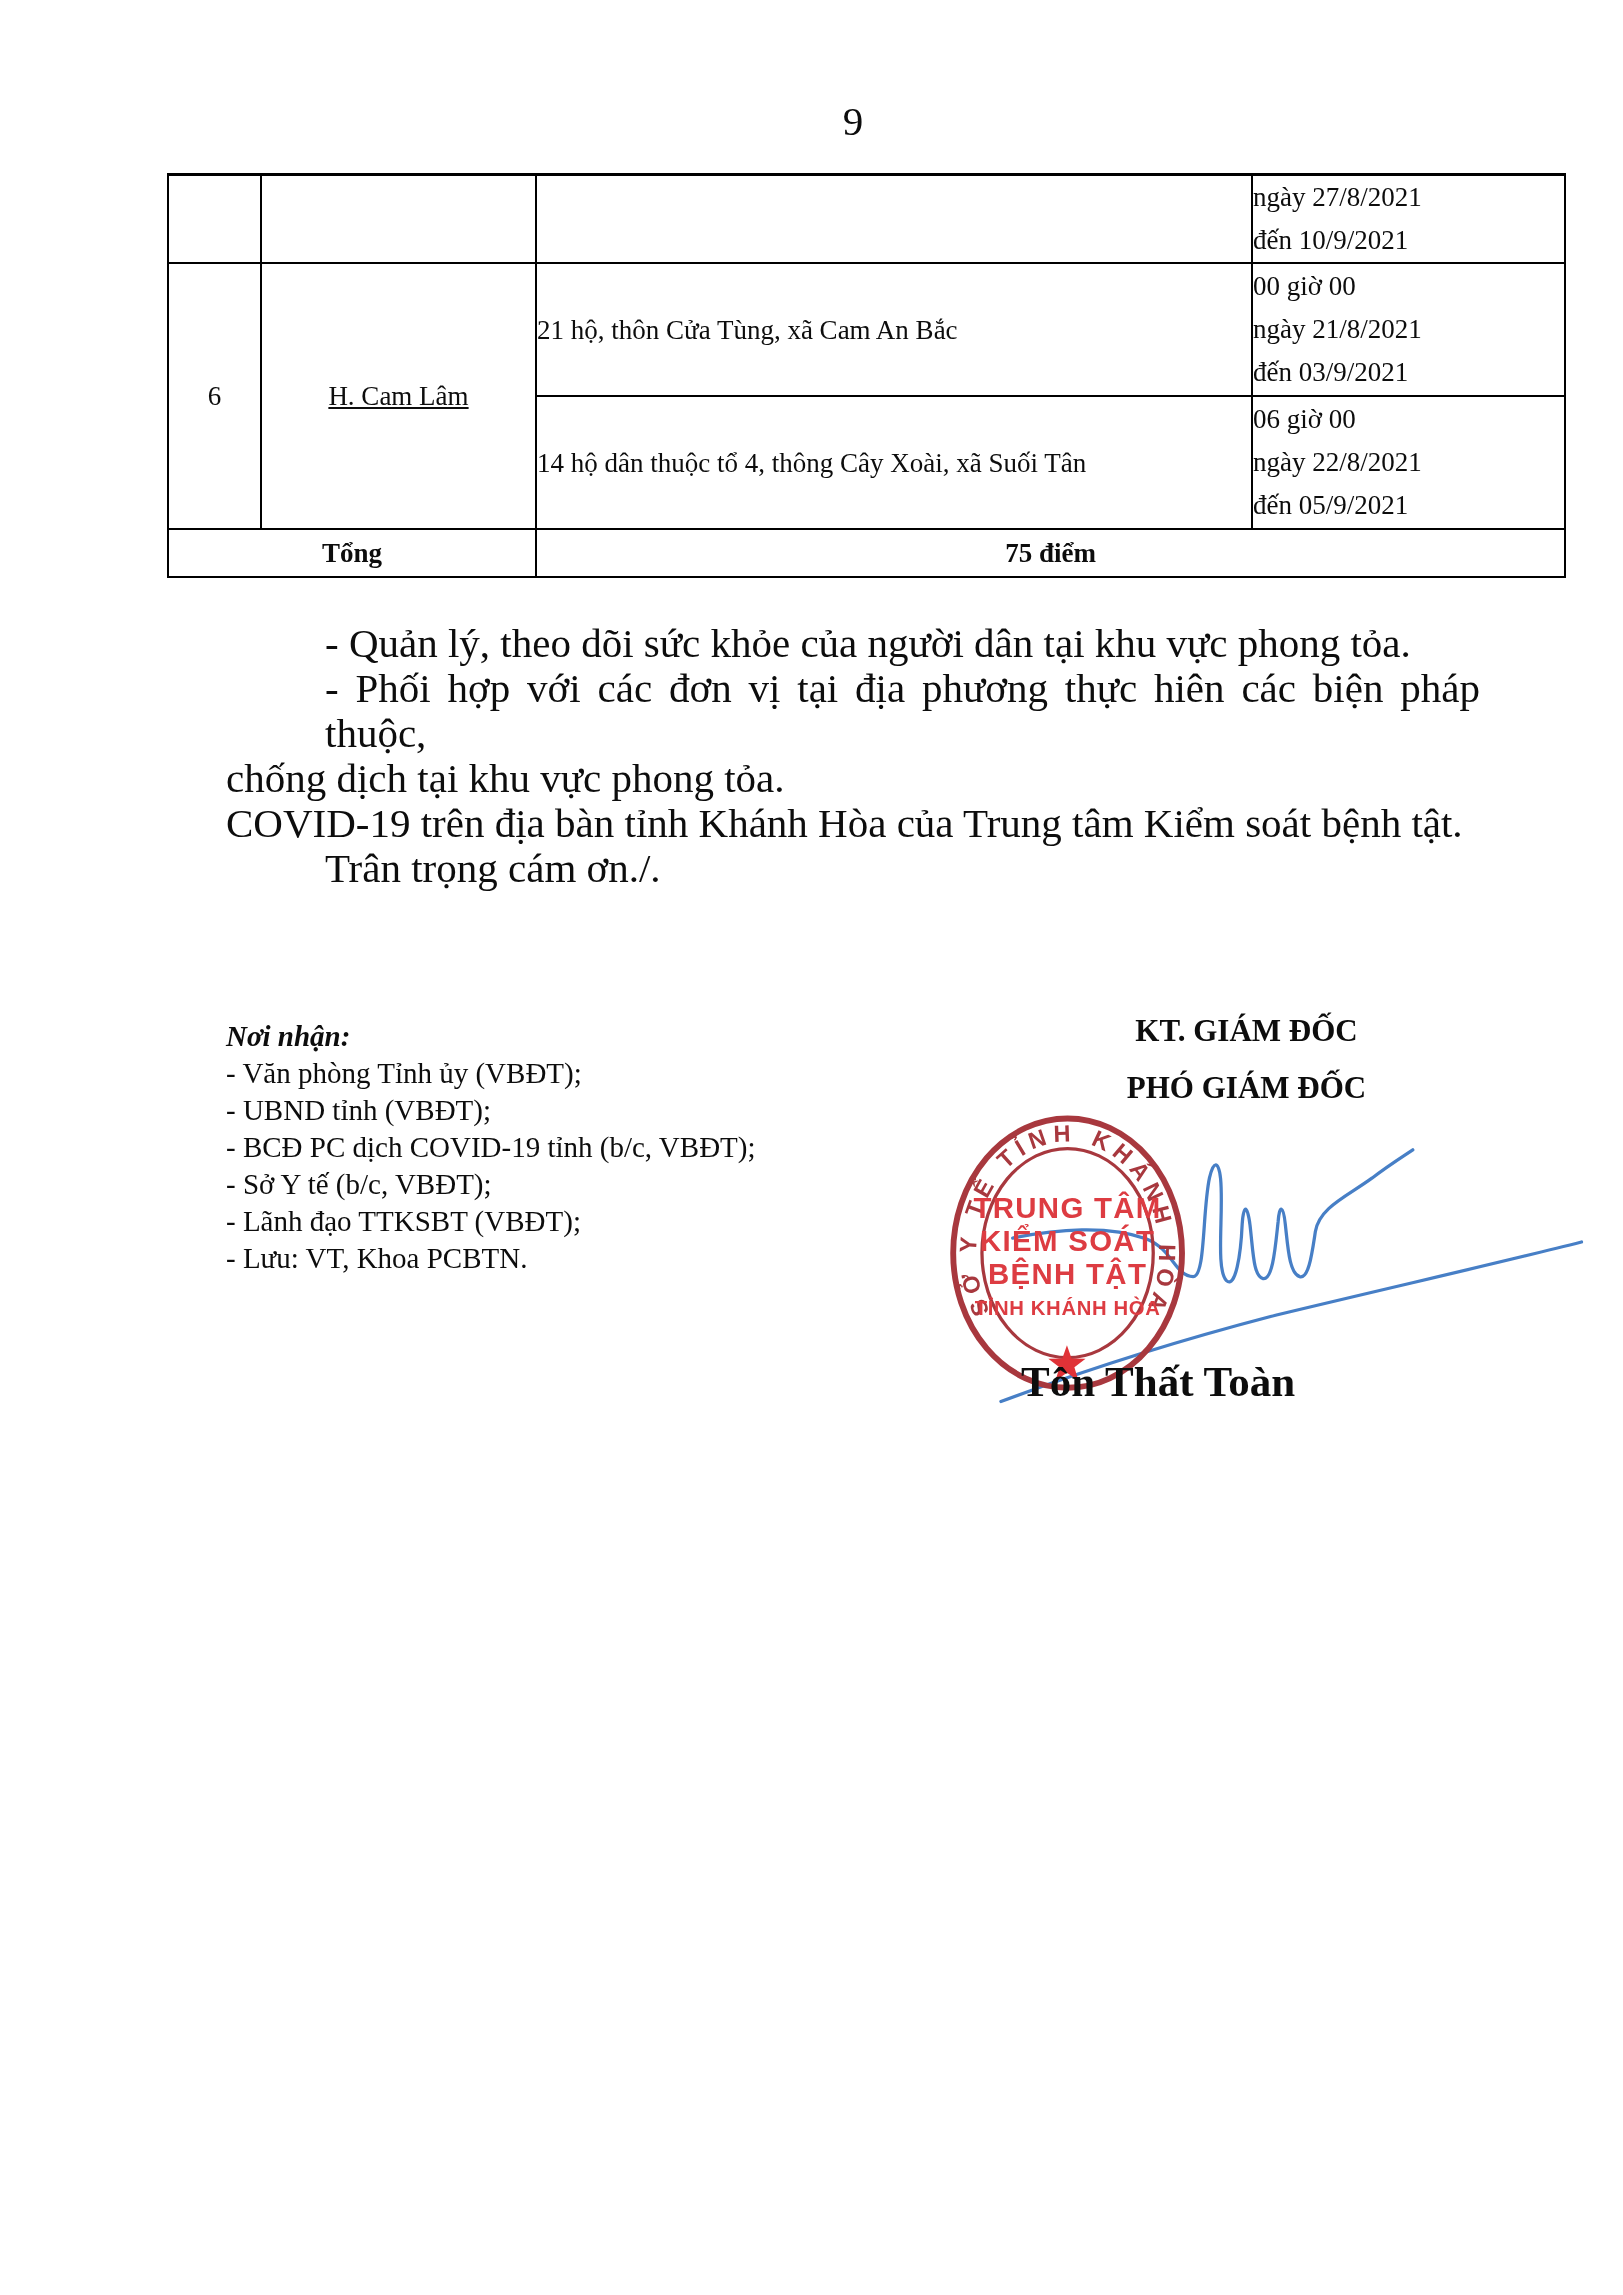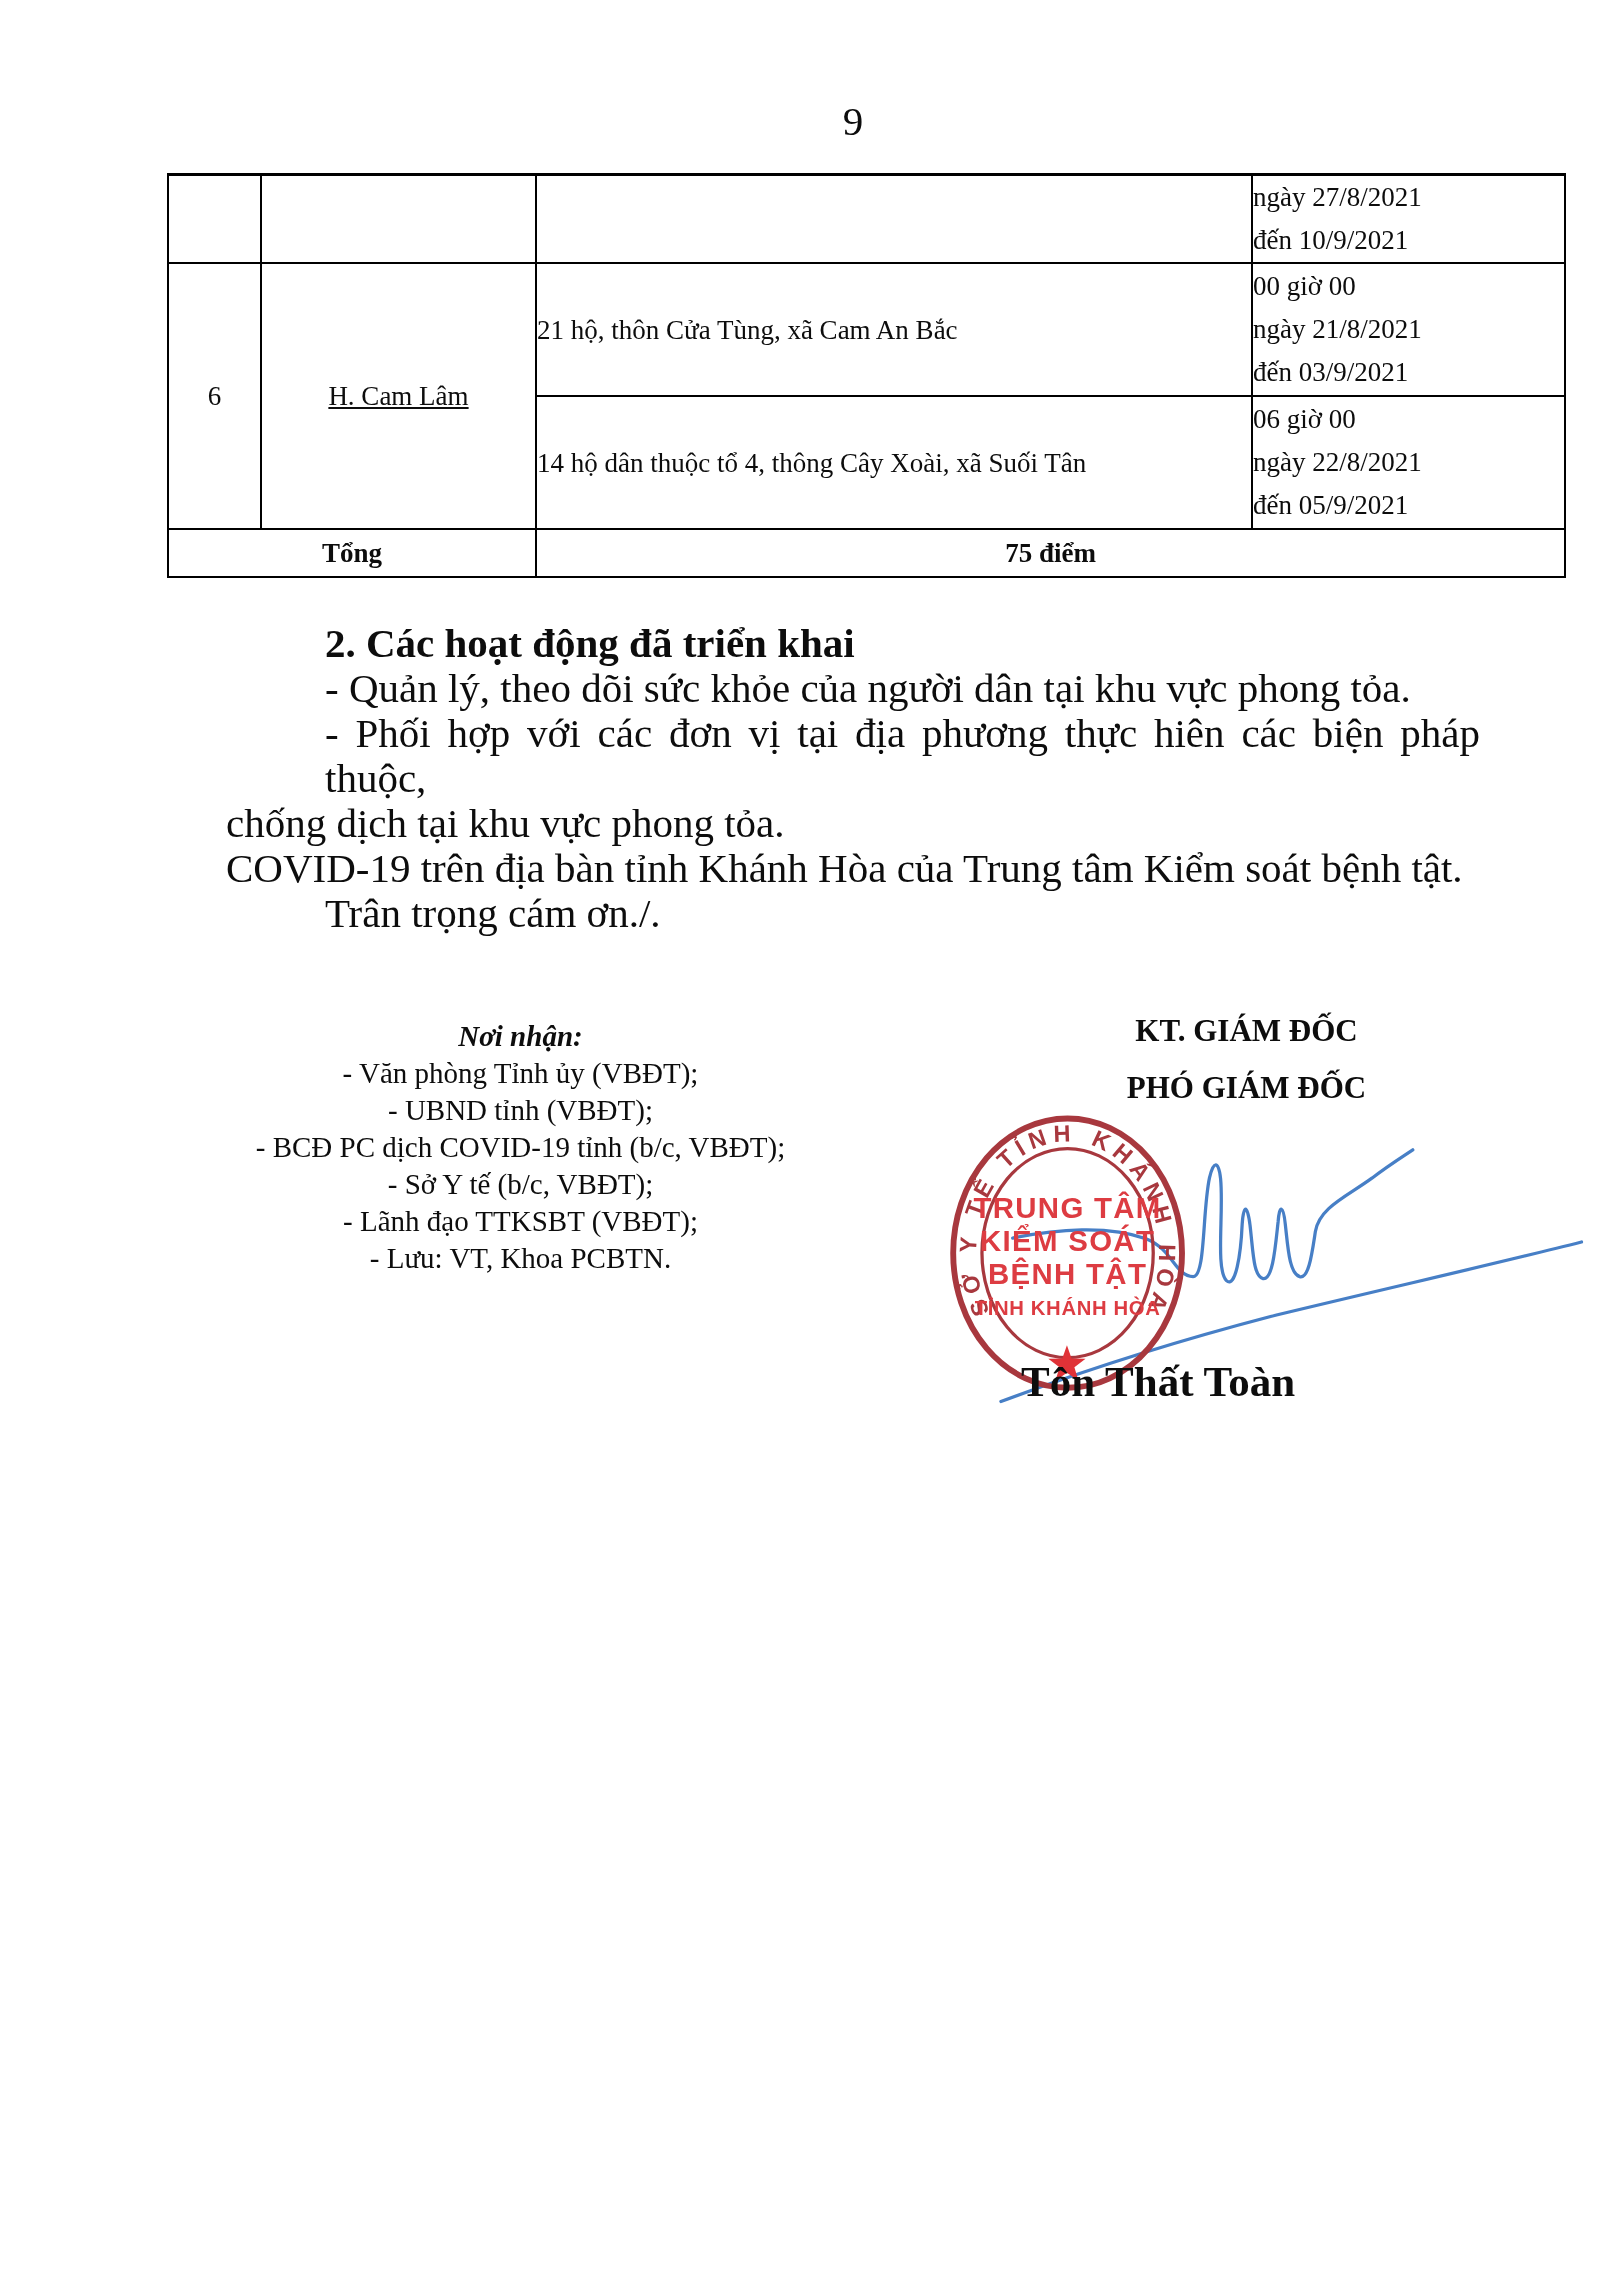--- a/index.html
+++ b/index.html
@@ -42,21 +42,21 @@
   .indent{padding-left:99px;}
   .stretch{
     white-space:normal;
     text-align:justify;
     text-align-last:justify;
   }
   .bold{font-weight:bold;}
   
   .recipients{
     position:absolute;left:226px;top:1018px;width:589px;
-    font-size:29px;line-height:37px;text-align:center;
+    font-size:29px;line-height:37px;
   }
   .recipients .title{font-weight:bold;font-style:italic;}
   
   .sig-title{
     position:absolute;left:1021px;width:451px;
     text-align:center;font-weight:bold;font-size:31px;
   }
   .sig-title.l1{top:1013px;}
   .sig-title.l2{top:1070px;}
   .signer{
@@ -109,21 +109,20 @@
         </td>
       </tr>
       <tr class="r-total" style="height:48px">
         <td colspan="2">Tổng</td>
         <td colspan="2">75 điểm</td>
       </tr>
     </tbody>
   </table>
 
   <div class="body-block">
-    <div class="bline indent bold">2. Các hoạt động đã triển khai</div>
     <div class="bline indent">- Quản lý, theo dõi sức khỏe của người dân tại khu vực phong tỏa.</div>
     <div class="bline indent stretch">- Phối hợp với các đơn vị tại địa phương thực hiên các biện pháp thuộc,</div>
     <div class="bline">chống dịch tại khu vực phong tỏa.</div>
     <div class="bline">COVID-19 trên địa bàn tỉnh Khánh Hòa của Trung tâm Kiểm soát bệnh tật.</div>
     <div class="bline indent">Trân trọng cám ơn./.</div>
   </div>
 
   <div class="recipients">
     <div class="title">Nơi nhận:</div>
     <div>- Văn phòng Tỉnh ủy (VBĐT);</div>

